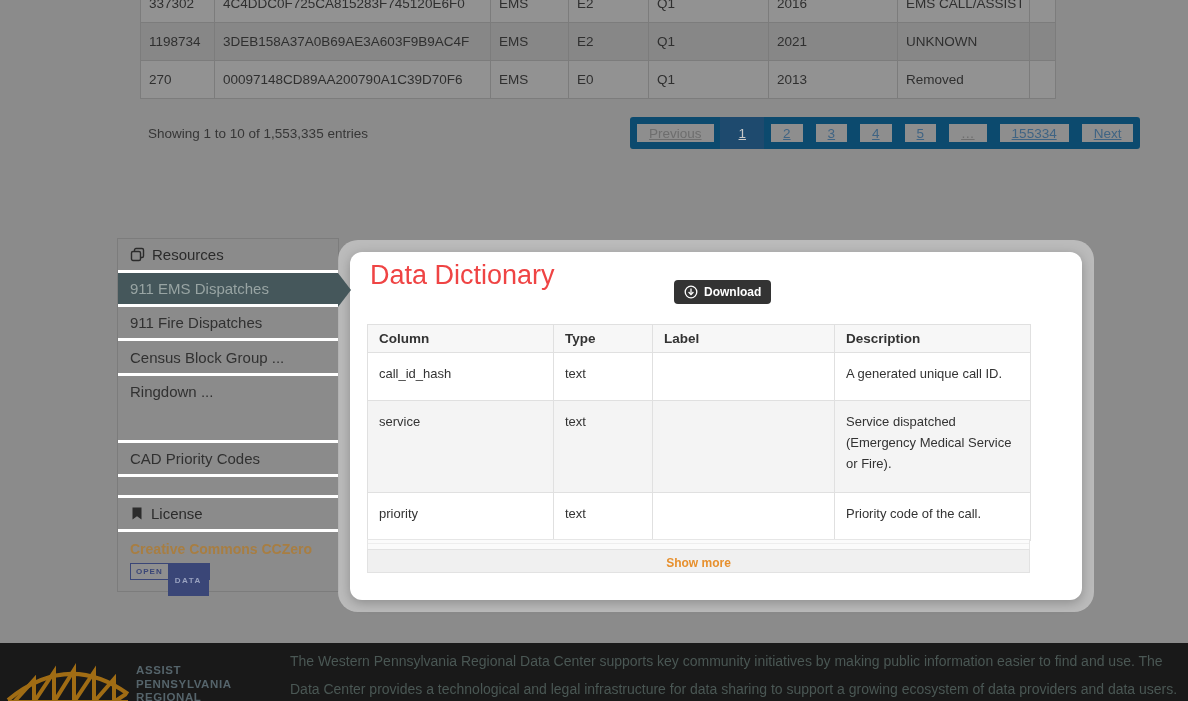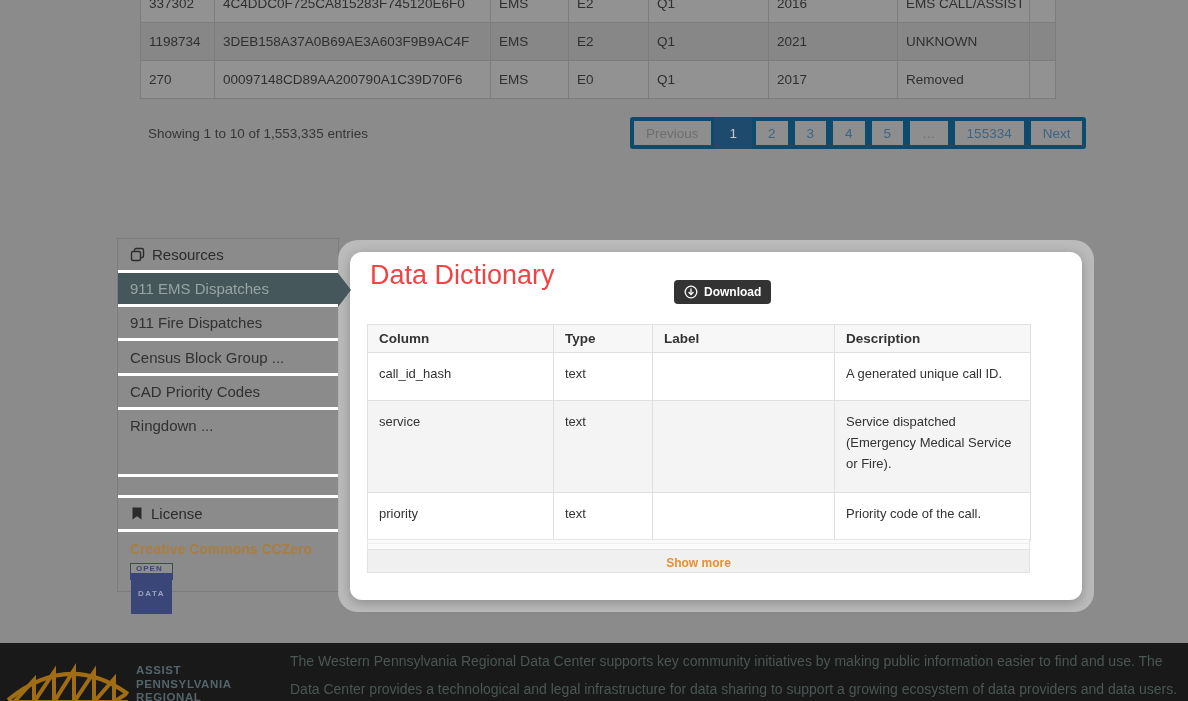--- a/index.html
+++ b/index.html
@@ -9,41 +9,41 @@
   
   .rtable{position:absolute;left:140px;top:-16px;width:915px;border-collapse:collapse;table-layout:fixed;}
   .rtable td{border:1px solid #7c7c7c;height:37px;padding:0 0 0 8px;font-size:13.5px;color:#2f2f2f;
              overflow:hidden;white-space:nowrap;}
   .rtable tr.odd td{background:#929292;}
   .rtable tr.even td{background:#878787;}
 
   .showing{position:absolute;left:148px;top:126px;font-size:13.5px;color:#363636;}
 
   .pager{position:absolute;left:630px;top:117px;display:flex;height:32px;}
-  .pg{display:flex;align-items:center;justify-content:center;border:4px solid #0c4a6e;background:#8e8e8e;
-      margin-left:-1px;padding:0 12px;font-size:13.5px;color:#3f6484;cursor:pointer;}
+  .pg{display:flex;align-items:center;justify-content:center;border:7px solid #0c4a6e;background:#8e8e8e;
+      margin-left:-1px;padding:0 12px;font-size:13.5px;color:#3f6484;cursor:pointer;text-decoration:underline;}
   .pg.first{border-radius:3px 0 0 3px;margin-left:0;}
   .pg.last{border-radius:0 3px 3px 0;}
   .pg.muted{color:#6e6e6e;}
   .pg.active{background:#1e4a6e;border-color:#1e4a6e;color:#c9c9c9;}
 
   
   .sidebar{position:absolute;left:117px;top:238px;width:220px;border:1px solid #7c7c7c;}
   .side-row{border-bottom:3px solid #ffffff;display:flex;align-items:center;padding-left:12px;box-sizing:border-box;}
   .side-row:last-child{border-bottom:none;}
   .side-head{height:34px;font-size:15px;color:#2b2b2b;gap:7px;}
   .side-item{height:34px;font-size:15px;color:#313131;cursor:pointer;position:relative;}
   .side-item.tall{height:67px;align-items:flex-start;padding-top:7px;}
   .side-item.active{background:#45575b;color:#98a4a3;}
   .side-arrow{position:absolute;right:-13px;top:0;width:0;height:0;z-index:30;
               border-top:17px solid transparent;border-bottom:17px solid transparent;border-left:13px solid #45575b;}
   .side-gap{height:21px;}
   .lic-body{display:block;height:59px;padding:9px 0 0 12px;}
   .cc-link{font-size:14px;font-weight:700;color:#a87e42;cursor:pointer;}
-  .od-badge{display:inline-flex;margin-top:6px;border:1px solid #3a4677;height:15px;cursor:pointer;flex-direction:column;}
+  .od-badge{display:inline-flex;margin-top:6px;border:1px solid #3a4677;height:15px;cursor:pointer;}
   .od-open{background:#8f8f8f;color:#3a4677;font-size:8px;font-weight:700;letter-spacing:1px;
            display:flex;align-items:center;padding:0 5px;}
   .od-data{background:#3a4677;color:#99a2c0;font-size:8px;font-weight:700;letter-spacing:1.5px;
            display:flex;align-items:center;padding:16px 7px;}
 
   
   .halo{position:absolute;left:338px;top:240px;width:756px;height:372px;border-radius:20px;
         background:rgba(255,255,255,0.42);z-index:10;}
   .panel{position:absolute;left:350px;top:252px;width:732px;height:348px;background:#ffffff;
          border-radius:12px;box-shadow:0 3px 12px rgba(0,0,0,0.25);z-index:11;}
@@ -109,21 +109,21 @@
       <td>2021</td>
       <td>UNKNOWN</td>
       <td></td>
     </tr>
     <tr class="odd">
       <td>270</td>
       <td>00097148CD89AA200790A1C39D70F6</td>
       <td>EMS</td>
       <td>E0</td>
       <td>Q1</td>
-      <td>2017</td>
+      <td>2013</td>
       <td>Removed</td>
       <td></td>
     </tr>
   </tbody>
     </table>
 
   <div class="showing">Showing 1 to 10 of 1,553,335 entries</div>
 
   <div class="pager">
     <span class="pg first muted">Previous</span>
@@ -150,25 +150,25 @@
     <div class="side-row side-item active">
       <span>911 EMS Dispatches</span>
       <span class="side-arrow"></span>
     </div>
     <div class="side-row side-item">
       <span>911 Fire Dispatches</span>
     </div>
     <div class="side-row side-item" style="height:35px">
       <span>Census Block Group ...</span>
     </div>
+    <div class="side-row side-item tall">
+      <span>Ringdown ...</span>
+    </div>
     <div class="side-row side-item">
       <span>CAD Priority Codes</span>
-    </div>
-    <div class="side-row side-item tall">
-      <span>Ringdown ...</span>
     </div>
     <div class="side-row side-gap"></div>
     <div class="side-row side-head">
       <span style="display:inline-flex;">
         <svg width="14" height="15" viewBox="0 0 14 15">
           <path d="M2.5 1.5 H11.5 V13.5 L7 10.2 L2.5 13.5 Z" fill="#2b2b2b"></path>
         </svg>
       </span>
       <span>License</span>
     </div>

